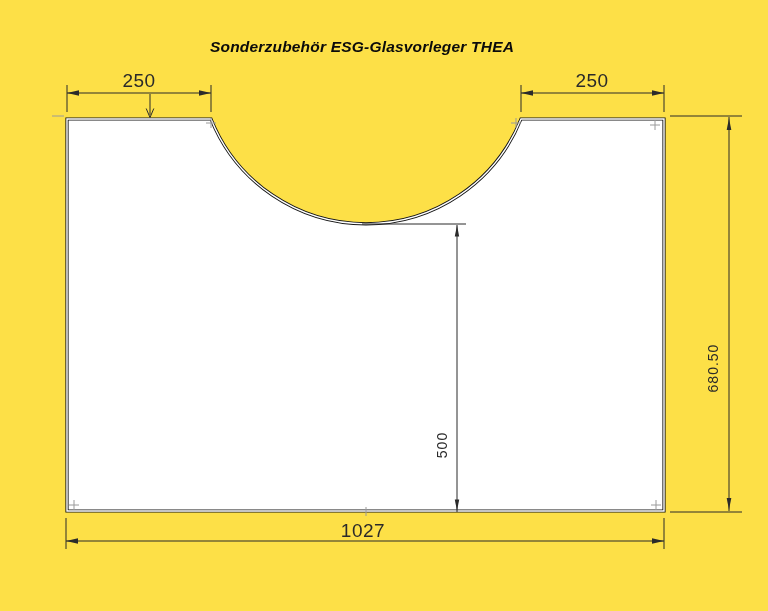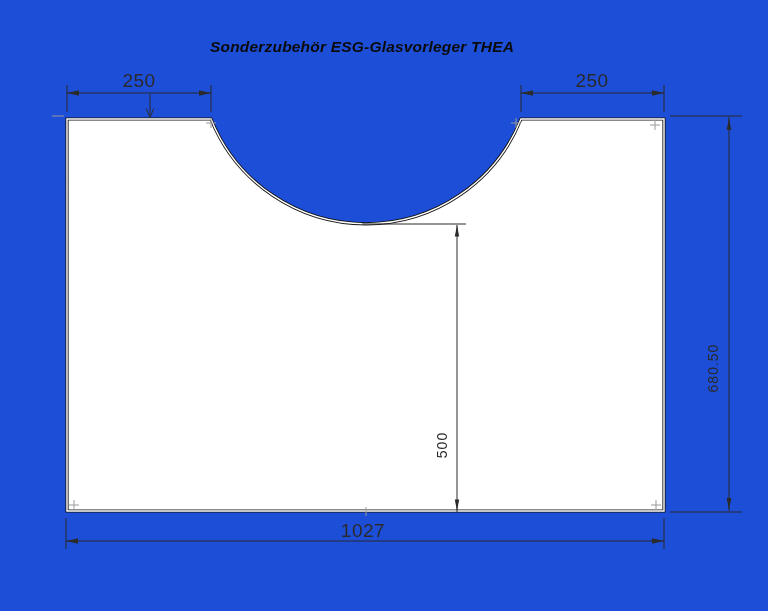--- a/index.html
+++ b/index.html
@@ -1,19 +1,19 @@
 <!DOCTYPE html>
 <html><head>
 <meta charset="utf-8">
 <style>
   html,body{margin:0;padding:0;background:#e8e8e8;}
   .canvas{
     position:relative;
     width:768px;height:611px;
-    background:#1d4ed8;
+    background:#fde047;
     font-family:"Liberation Sans", sans-serif;
     overflow:hidden;
   }
   svg{display:block;}
   .dim-line{stroke:#2b2b2b;stroke-width:1;fill:none;}
   .dim-arrow{fill:#2b2b2b;stroke:none;}
   .open-arrow{stroke:#2b2b2b;stroke-width:1;fill:none;}
   .marker{stroke:#9a9a9a;stroke-width:1;fill:none;}
   .dim-text{fill:#2a2a2a;font-size:19px;letter-spacing:0.5px;}
   .dim-text-small{fill:#2a2a2a;font-size:14px;letter-spacing:1px;}

